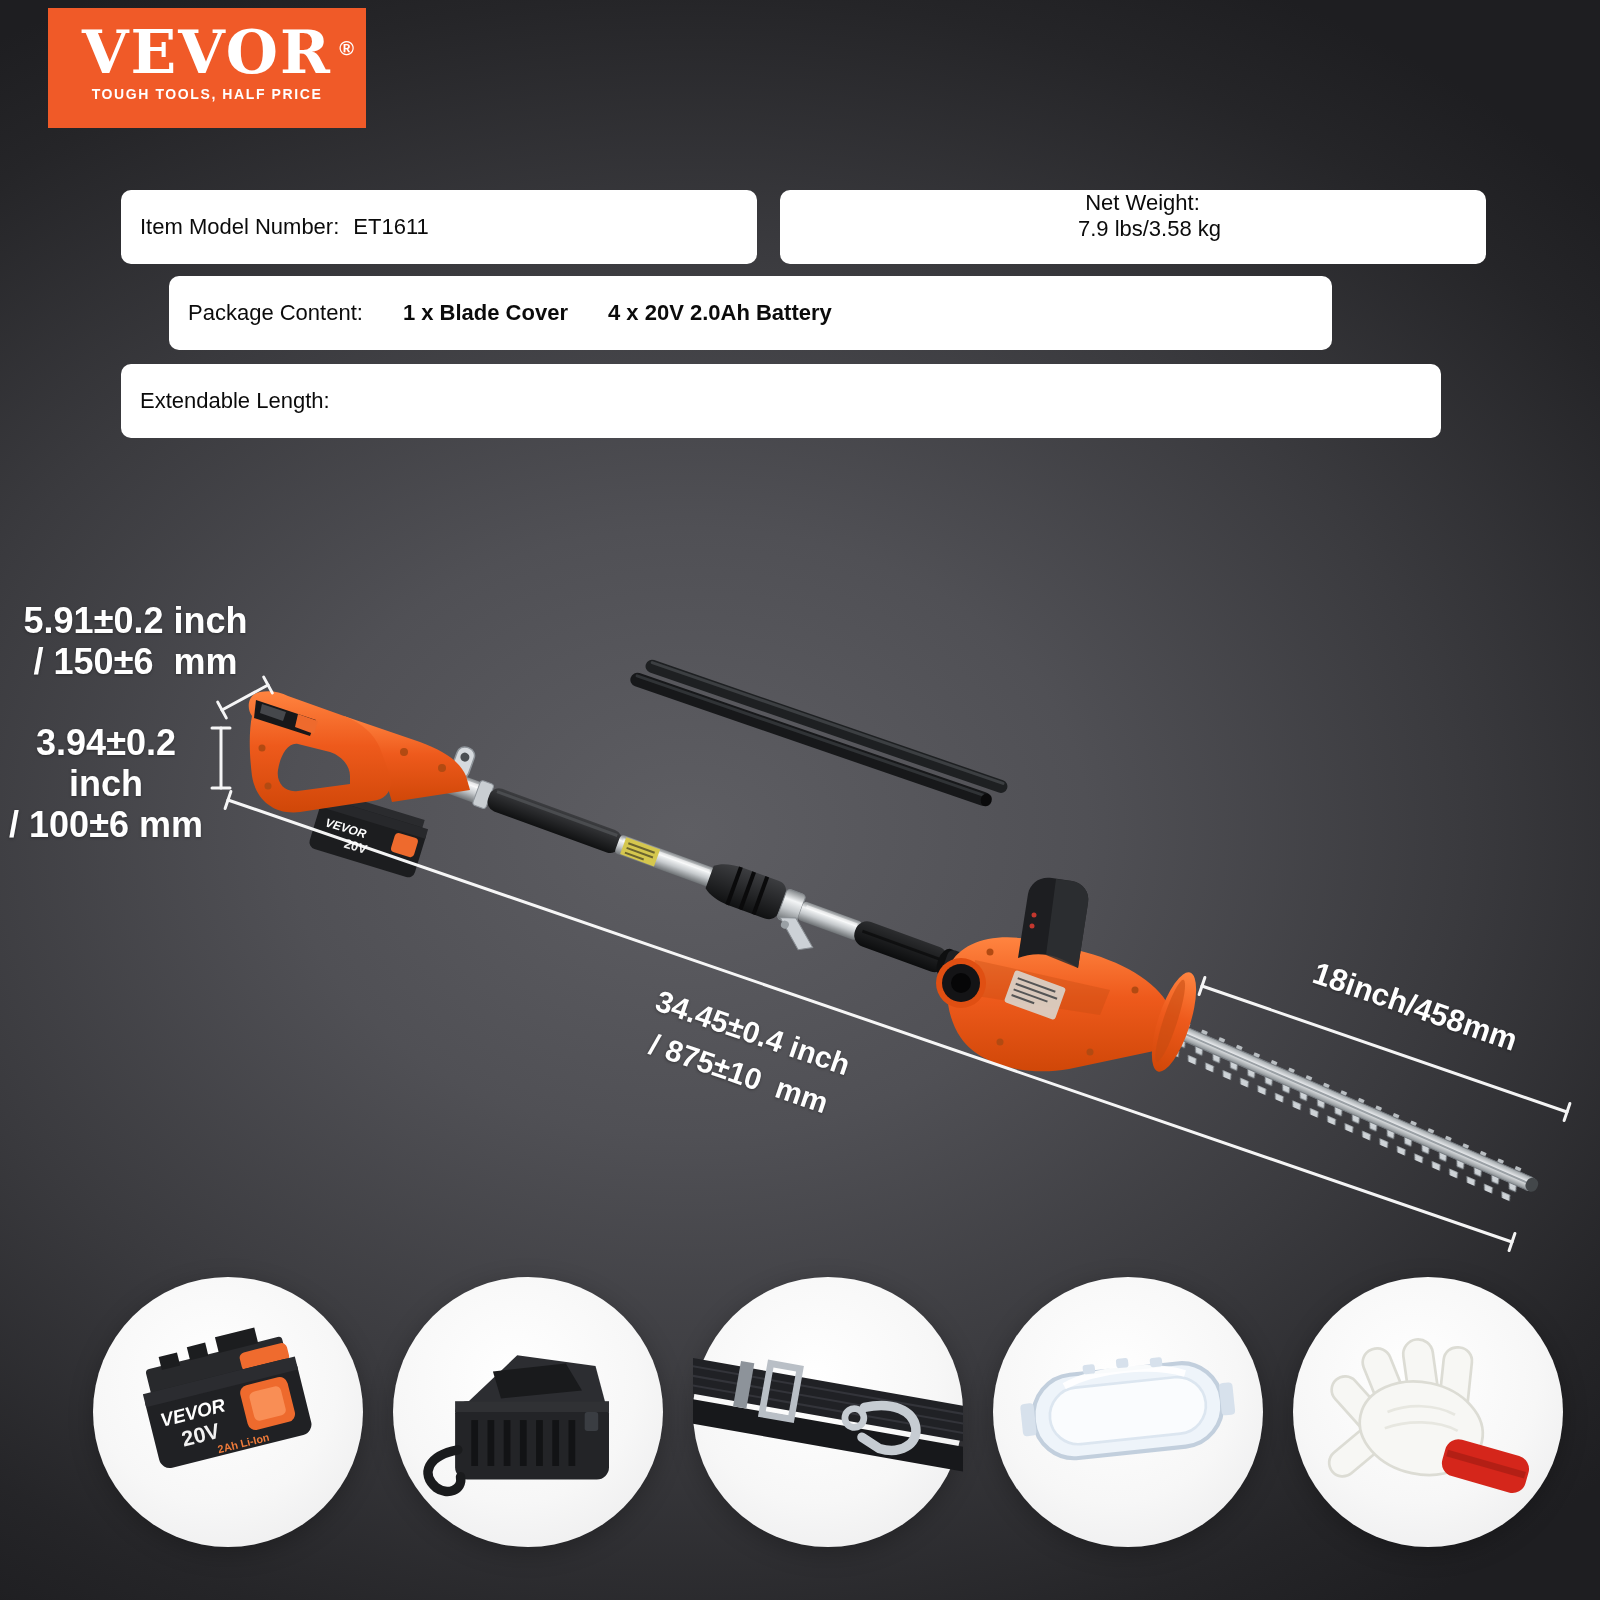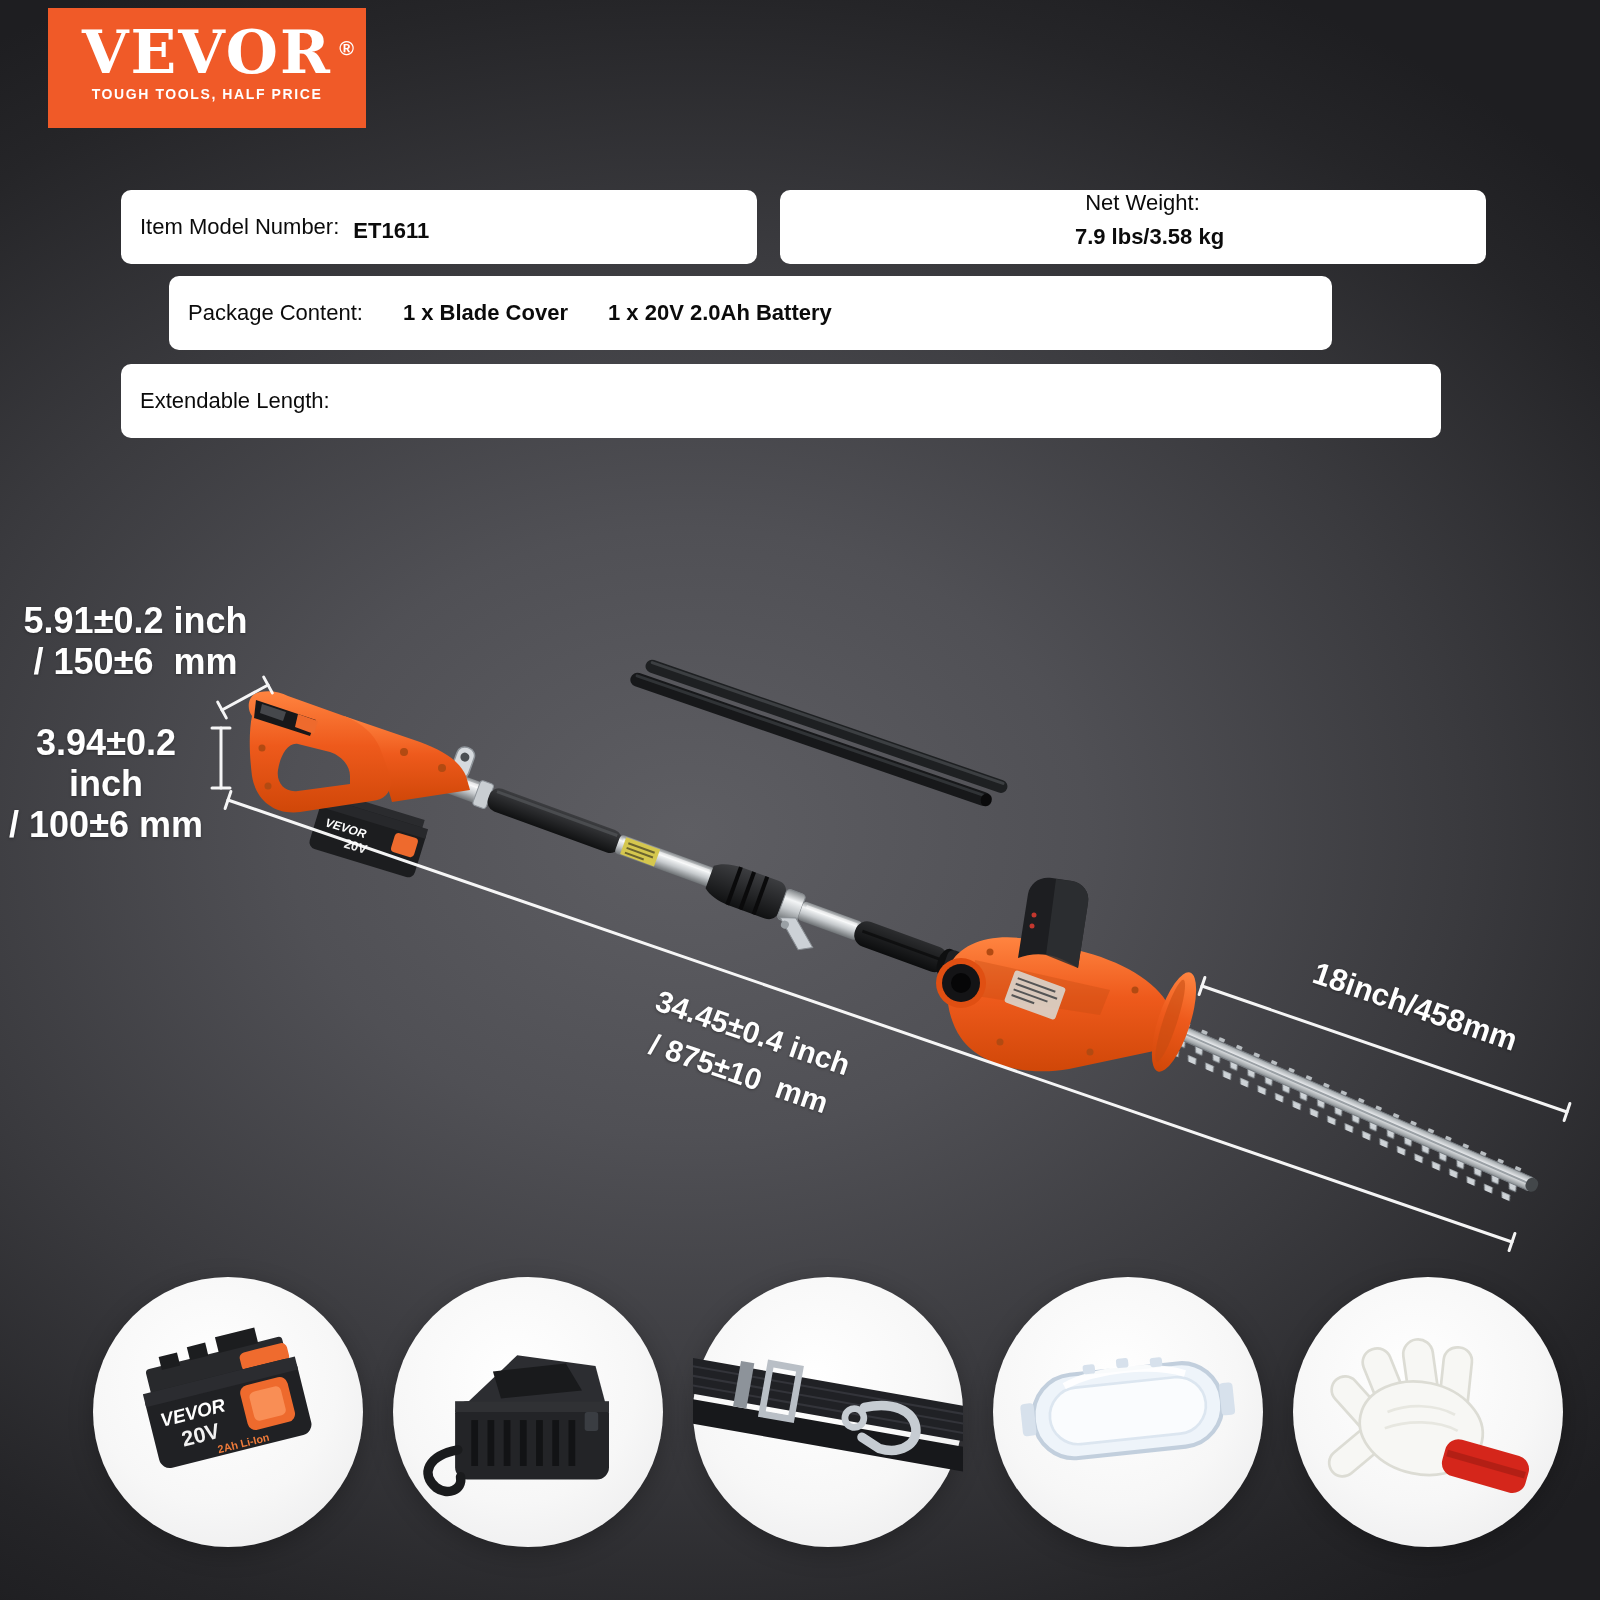--- a/index.html
+++ b/index.html
@@ -21,21 +21,21 @@
   }
   .logo-reg { position:absolute; top:-4px; right:-24px; font-family:"Liberation Sans",sans-serif; font-size:20px; font-weight:bold; }
   .logo-tagline { margin-top:4px; font-size:14px; font-weight:bold; letter-spacing:1.6px; }
   
   .bar {
     position:absolute; height:74px; background:#fff; border-radius:10px;
     display:flex; align-items:center; color:#0b0b0b; font-size:22px;
     padding-left:19px; box-sizing:border-box; white-space:nowrap;
   }
   .bar .label { font-weight:400; }
-  .bar .value { font-weight:bold; margin-left:14px;margin-top:8px; }
+  .bar .value { font-weight:normal; margin-left:14px; }
   #bar-model  { left:121px; top:190px; width:636px; }
   #bar-weight { left:780px; top:190px; width:706px;flex-direction:column; }
   #bar-package{ left:121px; top:276px; width:1163px;margin-left:48px; }
   #bar-length { left:121px; top:364px; width:1320px;text-align:right; }
   #bar-package .pkg-item { font-weight:bold; margin-left:40px; }
   #bar-package .pkg-item:first-of-type { margin-left:46px; }
   #bar-length .value { margin-left:8px; }
   
   .dim {
     position:absolute; color:#fff; font-weight:bold; text-align:center;
@@ -75,21 +75,21 @@
     <span class="label">Item Model Number:</span>
     <span class="value">ET1611</span>
   </div>
   <div class="bar" id="bar-weight">
     <span class="label">Net Weight:</span>
     <span class="value">7.9 lbs/3.58 kg</span>
   </div>
   <div class="bar" id="bar-package">
     <span class="label">Package Content:</span>
     <span class="pkg-item">1 x Blade Cover</span>
-    <span class="pkg-item">1 x 20V 2.0Ah Battery</span>
+    <span class="pkg-item">4 x 20V 2.0Ah Battery</span>
   </div>
   <div class="bar" id="bar-length">
     <span class="label">Extendable Length:</span>
   </div>
 
   <svg class="product-svg" viewBox="0 0 1600 1600">
     <defs>
       <linearGradient id="gPole" x1="0" y1="0" x2="0" y2="1">
         <stop offset="0" stop-color="#85898c"></stop>
           <stop offset="0.3" stop-color="#f3f5f6"></stop>

